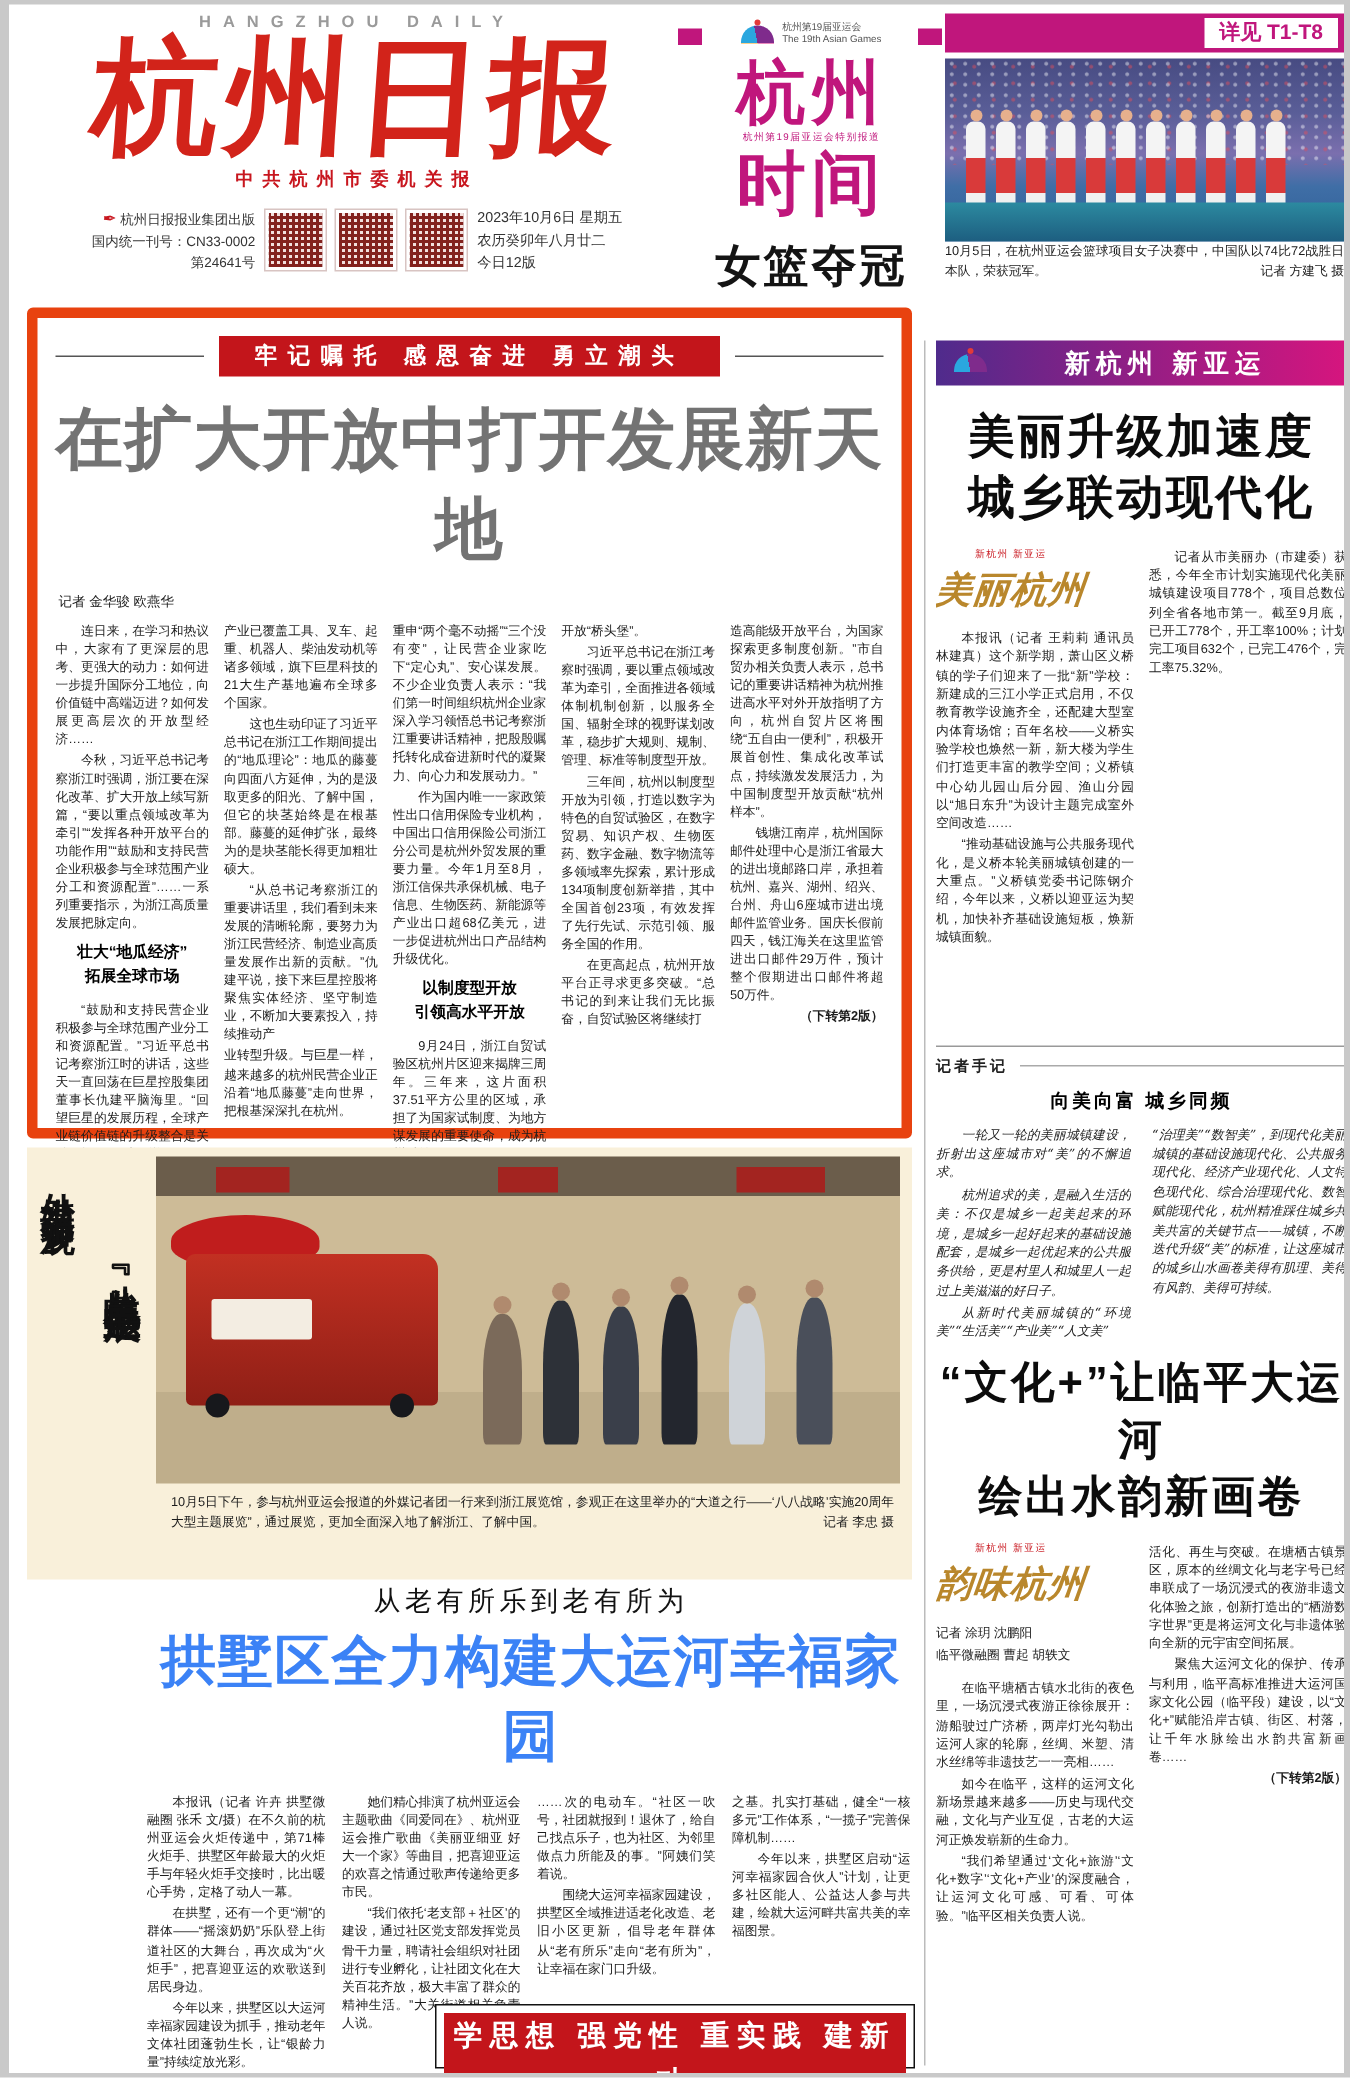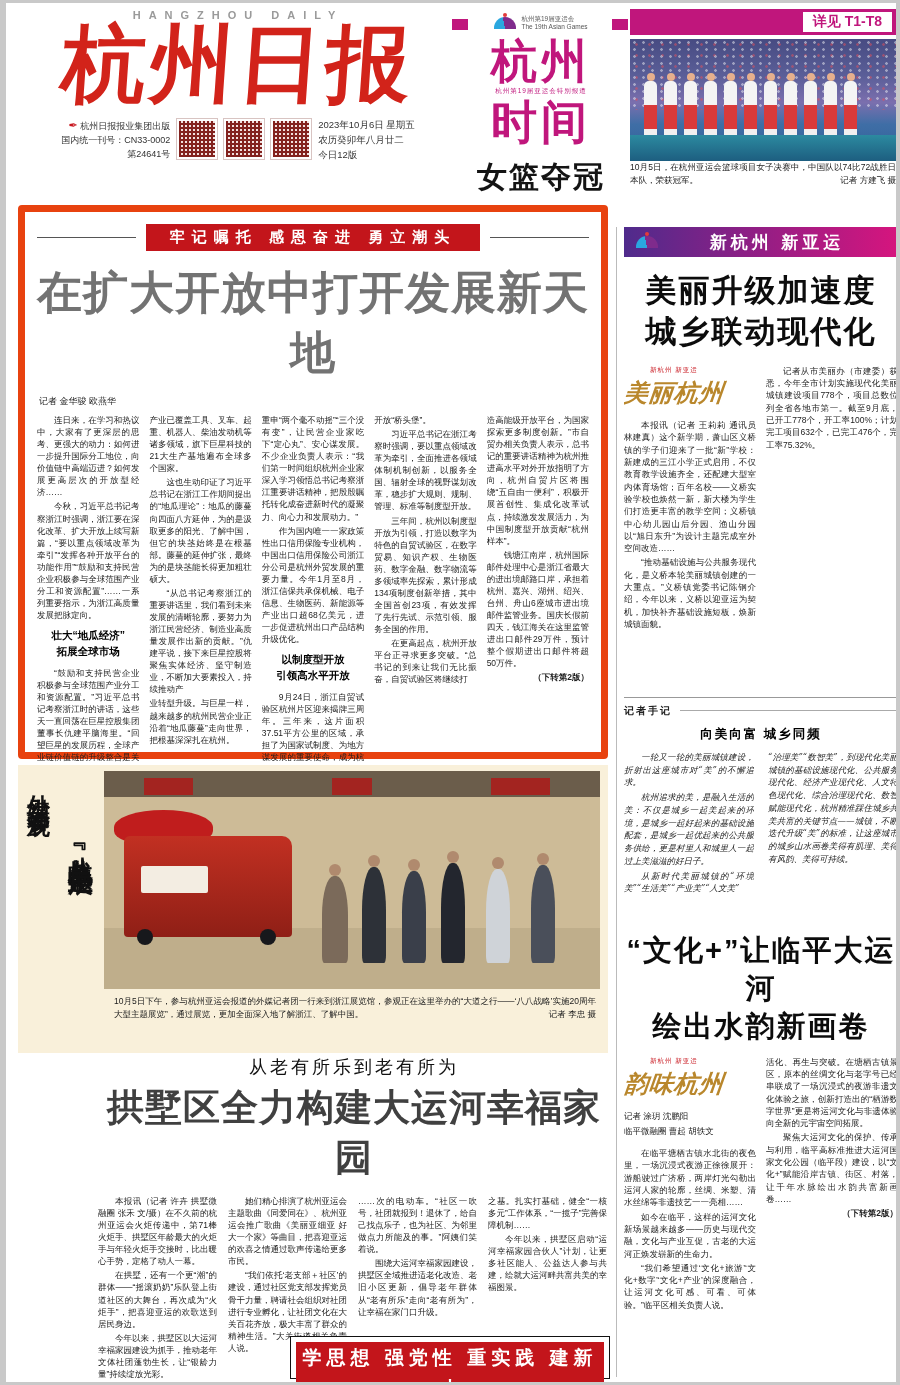--- a/index.html
+++ b/index.html
@@ -75,21 +75,21 @@
   .machine:before{content:"";position:absolute;left:8%;bottom:-8px;width:16px;height:16px;border-radius:50%;background:#17181c;}
   .machine:after{content:"";position:absolute;right:10%;bottom:-8px;width:16px;height:16px;border-radius:50%;background:#17181c;}
   .mpanel{position:absolute;left:10%;top:30%;width:40%;height:26%;background:#f3ede2;border-radius:2px;}
   .drape{position:absolute;left:2%;top:18%;width:20%;height:16%;background:#c01d1d;border-radius:50% 50% 40% 40%;}
   .person{position:absolute;bottom:12%;border-radius:45% 45% 8% 8%;}
   .pr-head{position:absolute;top:-12px;left:25%;width:12px;height:12px;border-radius:50%;background:#b08a6e;}
   .cap2{font-size:8.5px;line-height:1.5;padding:6px 4px 0 10px;}
 
   
   .b-kicker{text-align:center;font-size:18px;letter-spacing:3px;color:#111;}
-  .b-head{text-align:center;font-size:37px;font-weight:900;letter-spacing:1px;color:#404040;margin-top:4px;}
+  .b-head{text-align:center;font-size:37px;font-weight:900;letter-spacing:1px;color:#3b82f6;margin-top:4px;}
   .b-cols{display:flex;gap:11px;margin-top:12px;}
   .bcol{width:119px;font-size:8.5px;line-height:1.42;overflow:hidden;}
   .h-tall{height:242px;} .h-short{height:196px;}
   .study-box{border:1.5px solid #111;background:#fff;padding:5px;box-sizing:border-box;}
   .study-bar{background:#c3151b;color:#fff;text-align:center;font-size:19px;font-weight:bold;letter-spacing:5px;line-height:31px;}
 
   
   .sec-banner{height:30px;background:linear-gradient(90deg,#4f2b8c 0%,#8d1f85 45%,#d6157e 100%);
               display:flex;align-items:center;gap:10px;padding:0 12px;box-sizing:border-box;}
   .sec-banner .txt{color:#fff;font-weight:900;font-size:17px;letter-spacing:4px;margin-left:auto;margin-right:auto;}
@@ -109,20 +109,21 @@
   .vline{border-left:1px solid #bbb;}
 </style>
 </head>
 <body>
 
 <div class="page">
 
   <div class="abs" style="left:14px;top:6px;width:436px;">
     <div class="m-eng">HANGZHOU DAILY</div>
     <div class="m-title">杭州日报</div>
+    <div class="m-organ">中共杭州市委机关报</div>
     <div class="m-info">
       <div class="m-pub">
         <span class="pen">✒</span>
         <span>杭州日报报业集团出版</span><br>
         <span>国内统一刊号：CN33-0002</span><br>
         <span>第24641号</span>
       </div>
       <div class="qr"></div>
       <div class="qr"></div>
       <div class="qr"></div>
@@ -329,21 +330,21 @@
           <p>一轮又一轮的美丽城镇建设，折射出这座城市对“美”的不懈追求。</p>
           <p>杭州追求的美，是融入生活的美：不仅是城乡一起美起来的环境，是城乡一起好起来的基础设施配套，是城乡一起优起来的公共服务供给，更是村里人和城里人一起过上美滋滋的好日子。</p>
           <p>从新时代美丽城镇的“环境美”“生活美”“产业美”“人文美”</p>
         </div>
         <div class="ncol">
           <p class="noind">“治理美”“数智美”，到现代化美丽城镇的基础设施现代化、公共服务现代化、经济产业现代化、人文特色现代化、综合治理现代化、数智赋能现代化，杭州精准踩住城乡共美共富的关键节点——城镇，不断迭代升级“美”的标准，让这座城市的城乡山水画卷美得有肌理、美得有风韵、美得可持续。</p>
         </div>
       </div>
     </div>
 
-    <div class="r-head" style="margin-top:30px;font-size:29px;">
+    <div class="r-head" style="margin-top:2px;font-size:29px;">
       <span>“文化+”让临平大运河</span><br>
       <span>绘出水韵新画卷</span>
     </div>
 
     <div class="r-cols jt" style="margin-top:10px;">
       <div class="rcol" style="height:368px;">
         <p class="brand-small">新杭州 新亚运</p>
         <p class="brand">韵味杭州</p>
         <p class="noind r-byline">记者 涂玥 沈鹏阳</p>
         <p class="noind r-byline" style="margin-bottom:8px;">临平微融圈 曹起 胡轶文</p>

